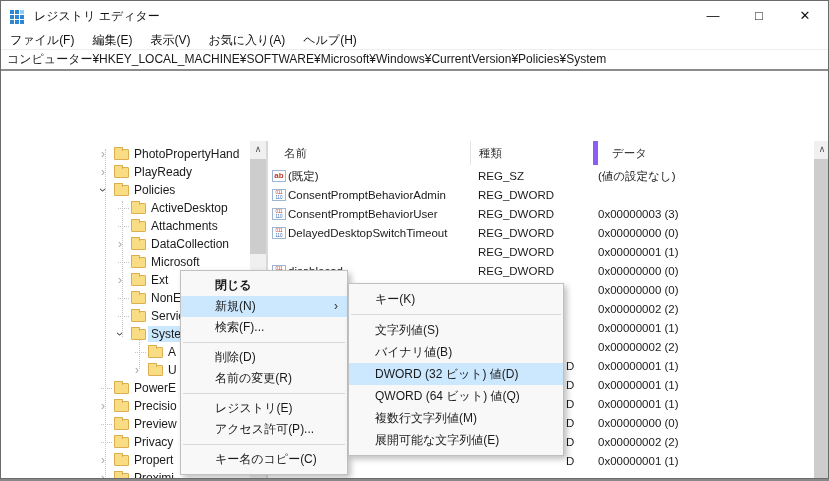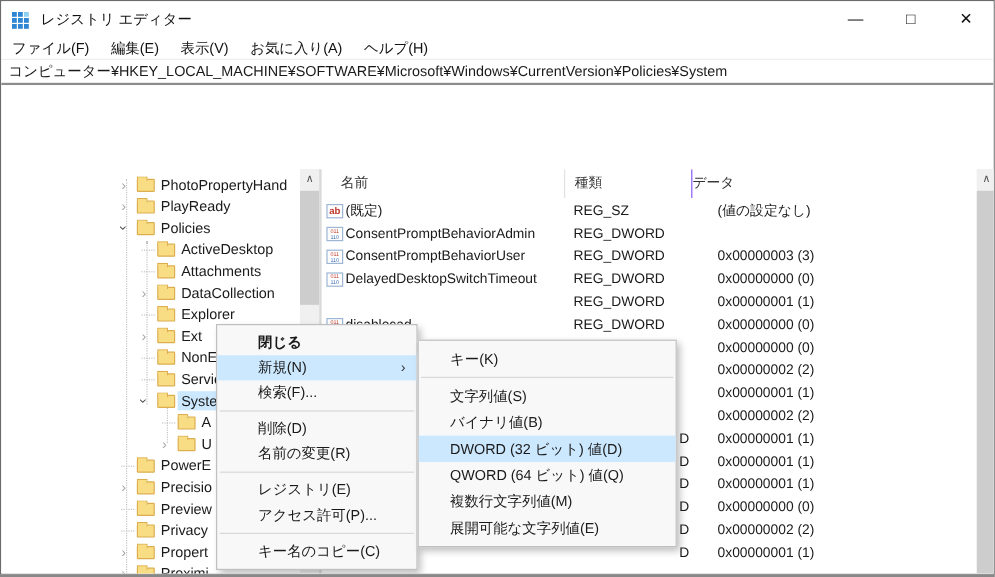--- a/index.html
+++ b/index.html
@@ -44,21 +44,21 @@
   .tsb{position:absolute;left:249px;top:70px;width:16px;height:411px;background:#f0f0f0;}
   .sb-arrow{position:absolute;left:0;top:0;width:16px;height:17px;background:#f0f0f0;
             color:#505050;font-size:9px;text-align:center;line-height:17px;}
   .tsb .thumb{position:absolute;left:0;top:18px;width:16px;height:95px;background:#cdcdcd;}
   
   .list{position:absolute;left:268px;top:70px;width:545px;height:411px;overflow:hidden;font-size:11.5px;}
   .lheader{position:absolute;left:0;top:0;width:561px;height:24px;color:#333;}
   .hcell{position:absolute;top:0;height:24px;line-height:24px;}
   .hc-name{left:0;width:201px;padding-left:15px;}
   .hc-type{left:201px;width:114px;padding-left:8px;border-left:1px solid #e2e2e2;}
-  .hc-data{left:307px;width:230px;border-left:1px solid #8b5cf6;}
+  .hc-data{left:324px;width:230px;padding-left:14px;border-left:5px solid #8b5cf6;}
   .lrow{position:absolute;left:0;width:545px;height:19px;line-height:19px;white-space:nowrap;}
   .cell{position:absolute;top:0;height:19px;overflow:hidden;}
   .c-name{left:0;width:201px;padding-left:19px;}
   .c-type{left:201px;width:114px;padding-left:8px;}
   .c-data{left:315px;width:230px;padding-left:14px;}
   .vicon{position:absolute;left:3px;top:3px;width:14px;height:12px;border:1px solid #9cb6d4;
          background:#fff;font-size:8px;line-height:10px;text-align:center;}
   .vicon.sz{color:#c0392b;font-weight:bold;}
   .vicon.dw{font-size:4.5px;line-height:5px;letter-spacing:0;}
   .vicon.dw .b1{color:#c0392b;} .vicon.dw .b2{color:#3b6eb5;}
@@ -137,21 +137,21 @@
           <span class="tlabel" style="left: 147px;">Attachments</span>
         </div>
         <div class="trow" style="top: 94px;">
           <span class="chev" style="left: 113px;">›</span>
           <div class="folder" style="left: 130px;"></div>
           <span class="tlabel" style="left: 147px;">DataCollection</span>
         </div>
         <div class="trow" style="top: 112px;">
           <div class="stub" style="left: 117px;"></div>
           <div class="folder" style="left: 130px;"></div>
-          <span class="tlabel" style="left: 147px;">Explorer</span>
+          <span class="tlabel" style="left: 147px;">Microsoft</span>
         </div>
         <div class="trow" style="top: 130px;">
           <span class="chev" style="left: 113px;">›</span>
           <div class="folder" style="left: 130px;"></div>
           <span class="tlabel" style="left: 147px;">Ext</span>
         </div>
         <div class="trow" style="top: 148px;">
           <div class="stub" style="left: 117px;"></div>
           <div class="folder" style="left: 130px;"></div>
           <span class="tlabel" style="left: 147px;">NonEnum</span>

